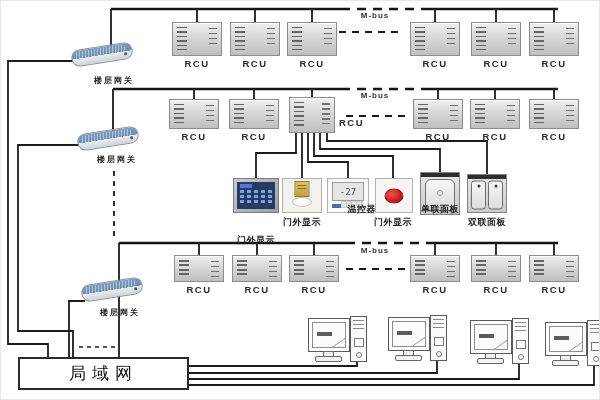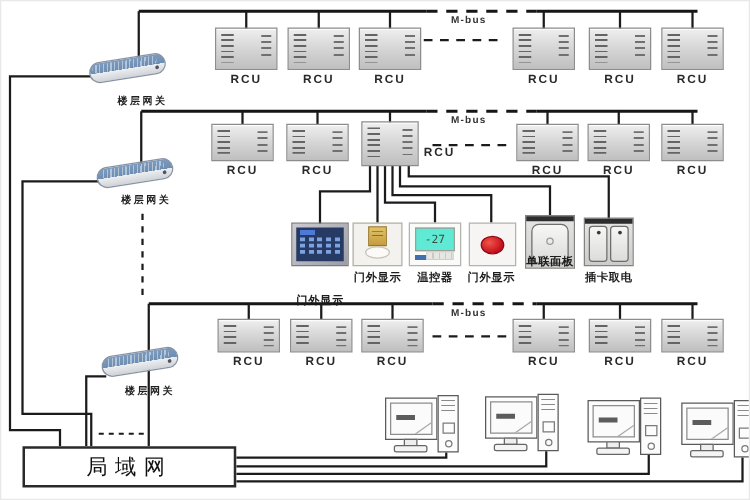--- a/index.html
+++ b/index.html
@@ -55,21 +55,21 @@
   .dd-row{height:3px;margin-bottom:2px;
     background:repeating-linear-gradient(90deg,#7ca2e0 0 4px,transparent 4px 7px);}
   .cardp{background:#f4f2ee;border:1px solid #b3b0a8;}
   .cp-card{position:absolute;left:50%;transform:translateX(-50%);top:2px;width:15px;height:16px;
     background:linear-gradient(180deg,#e2c269,#c59d3d);border:1px solid #96782a;box-sizing:border-box;}
   .cp-card::before{content:"";position:absolute;left:2px;right:2px;top:3px;height:6px;
     background:repeating-linear-gradient(180deg,#8a6c22 0 1px,transparent 1px 3px);}
   .cp-slot{position:absolute;left:50%;transform:translateX(-50%);bottom:5px;width:18px;height:8px;
     border:1px solid #c6c3ba;border-radius:50%;background:#fbfaf7;}
   .thermo{background:#fafaf8;border:1px solid #b3b3ae;}
-  .th-lcd{position:absolute;left:4px;top:3px;right:4px;height:17px;background:#5eead4;
+  .th-lcd{position:absolute;left:4px;top:3px;right:4px;height:17px;background:#e5e5e5;
     border:1px solid #97a299;display:flex;align-items:center;justify-content:center;
     font-family:"DejaVu Sans Mono",monospace;font-size:9px;font-weight:normal;color:#3a4f42;}
   .th-logo{position:absolute;left:4px;bottom:4px;width:9px;height:4px;background:#3f6fae;}
   .th-btns{position:absolute;right:5px;bottom:4px;width:20px;height:5px;border:1px solid #cfcfc8;
     background:repeating-linear-gradient(90deg,#e6e6e2 0 4px,#c9c9c4 4px 5px);}
   .emerg{background:#f7f5f3;border:1px solid #b6b3ae;}
   .em-btn{position:absolute;left:50%;top:50%;transform:translate(-50%,-50%);width:17px;height:13px;
     background:radial-gradient(ellipse at 35% 35%,#f05548,#c5101e 70%);
     border:1px solid #8e0a14;border-radius:50%;}
   .panel{background:linear-gradient(180deg,#e6e6e4,#cccccb);border:1px solid #838381;}
@@ -198,39 +198,39 @@
   <div class="cp-card"></div>
   <div class="cp-slot"></div>
 </div>
 <span class="dev-label" style="left:273px;top:215px;">门外显示</span>
 
 <div class="dev thermo" style="left:326px;top:177px;width:42px;height:35px;">
   <div class="th-lcd">-27</div>
   <div class="th-logo"></div>
   <div class="th-btns"></div>
 </div>
-<span class="dev-label" style="left:319px;top:215px;">温控器</span>
+<span class="dev-label" style="left:319px;top:202px;text-align:right;">温控器</span>
 
 <div class="dev emerg" style="left:374px;top:177px;width:38px;height:35px;">
   <div class="em-btn"></div>
 </div>
 <span class="dev-label" style="left:364px;top:215px;">门外显示</span>
 
 <div class="dev panel" style="left:419px;top:171px;width:40px;height:43px;">
   <div class="sp-rocker"></div>
 </div>
 <span class="dev-label" style="left:411px;top:202px;">单联面板</span>
 
 <div class="dev panel" style="left:466px;top:173px;width:40px;height:39px;">
   <div class="dp-rockers">
     <div class="dp-rocker"></div>
       <div class="dp-rocker"></div>
   </div>
 </div>
-<span class="dev-label" style="left:458px;top:215px;">插卡取电</span>
+<span class="dev-label" style="left:458px;top:215px;">双联面板</span>
 
 <div class="rcu" style="left: 171px; top: 21px; width: 50px; height: 34px;">
     <div class="tl"></div>
     <div class="tr"></div>
   </div>
 <span class="rcu-label" style="left: 174px; top: 57px; width: 44px;">RCU</span>
 <div class="rcu" style="left: 229px; top: 21px; width: 50px; height: 34px;">
     <div class="tl"></div>
     <div class="tr"></div>
   </div>

